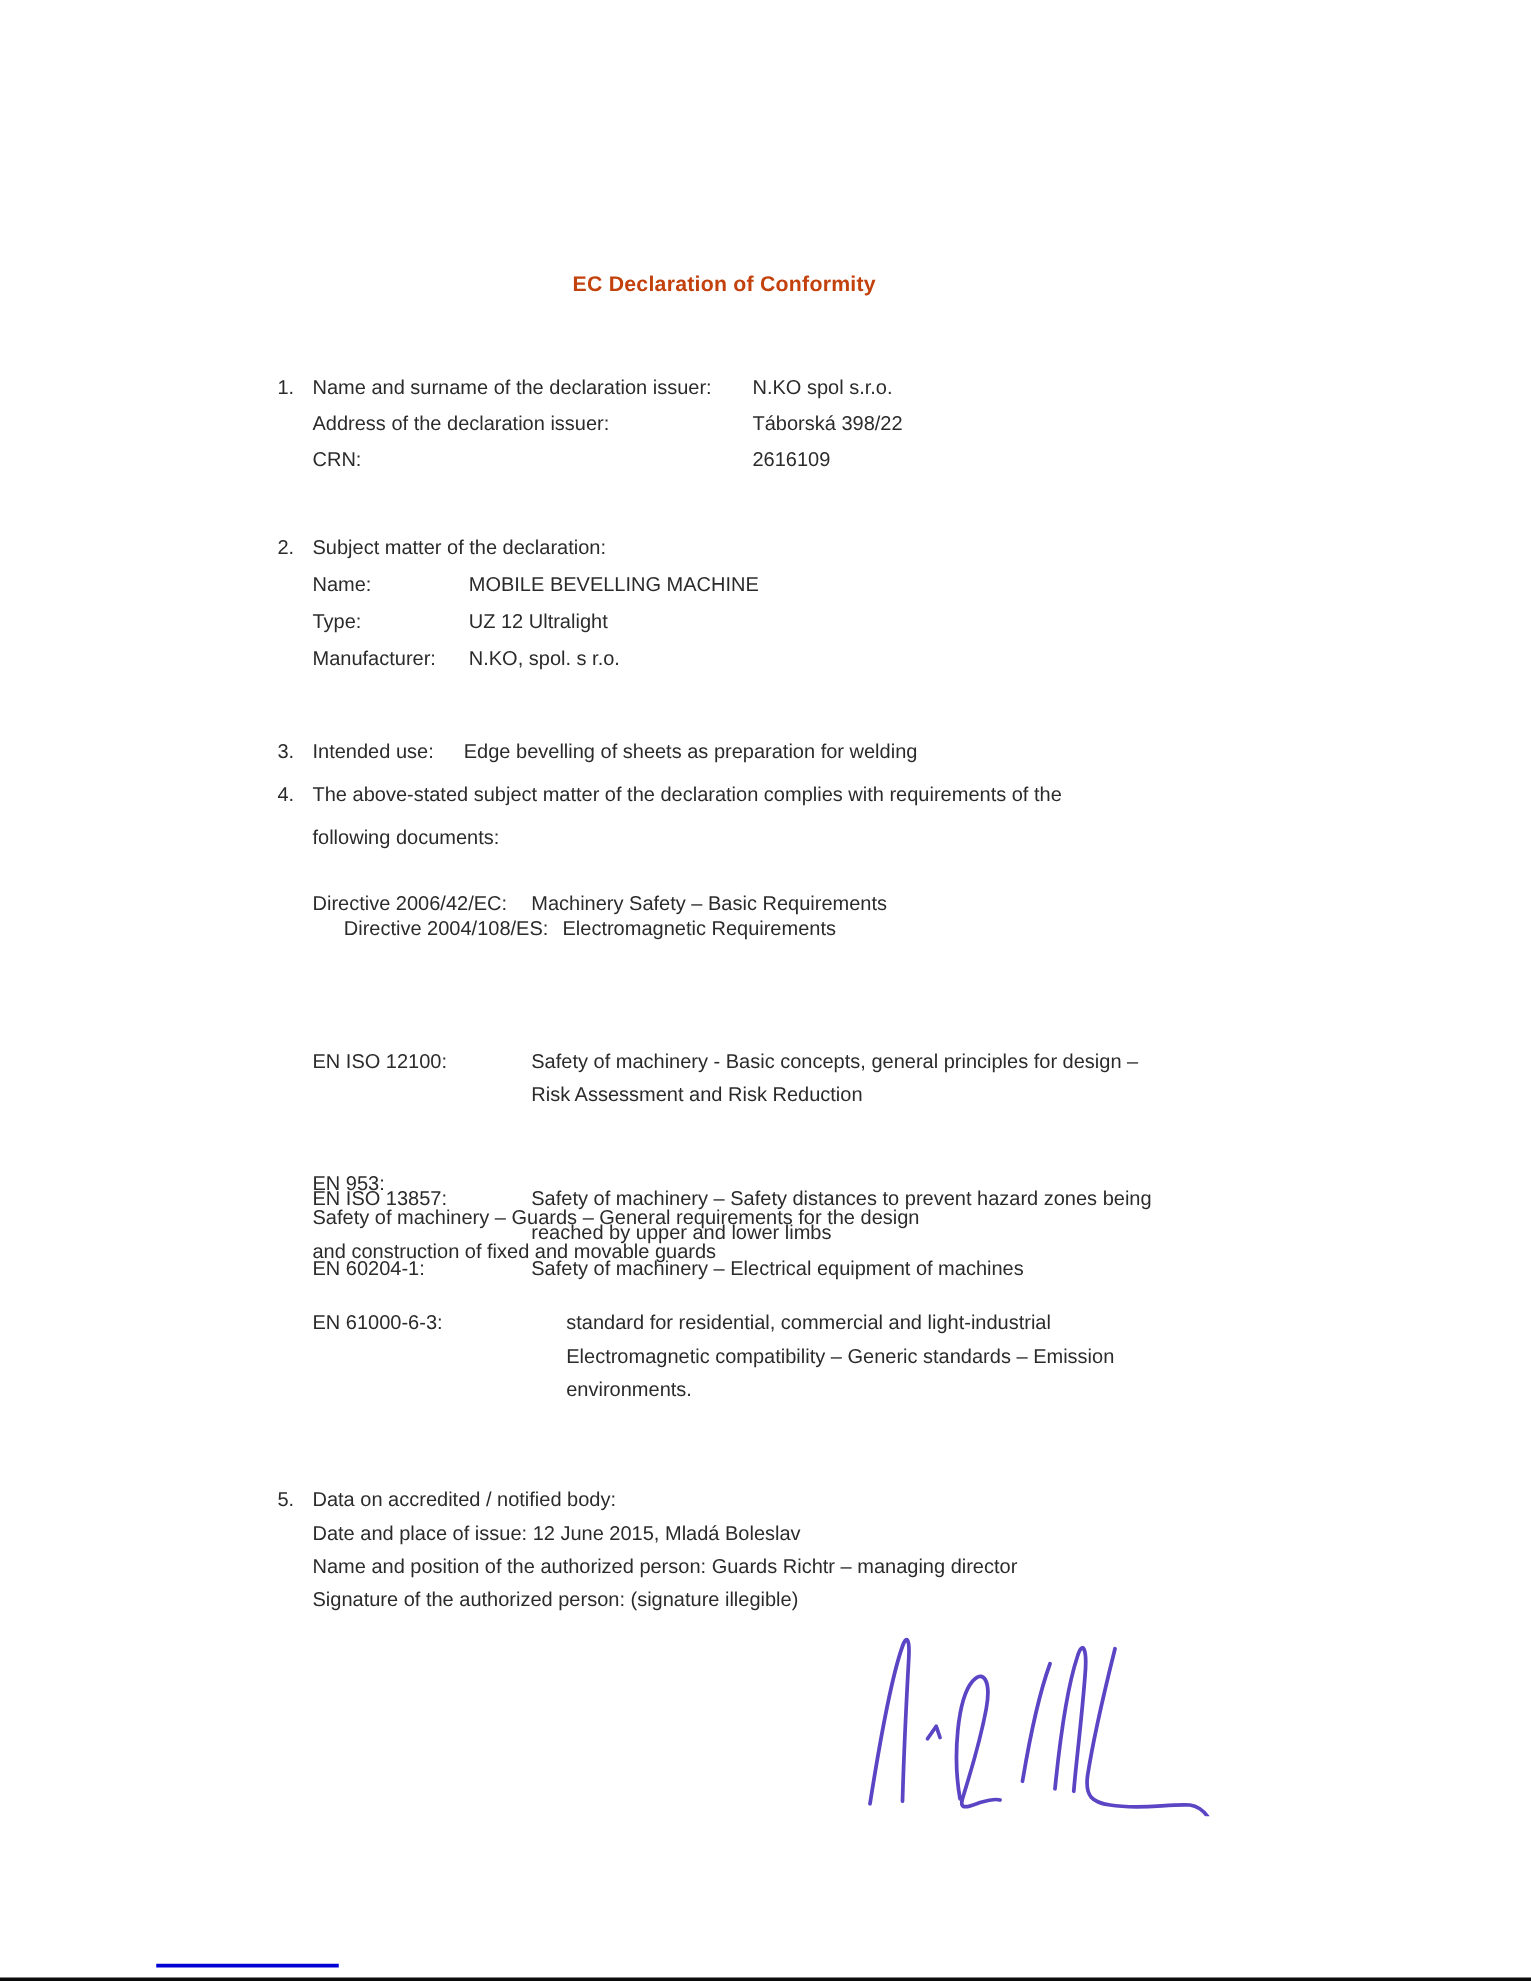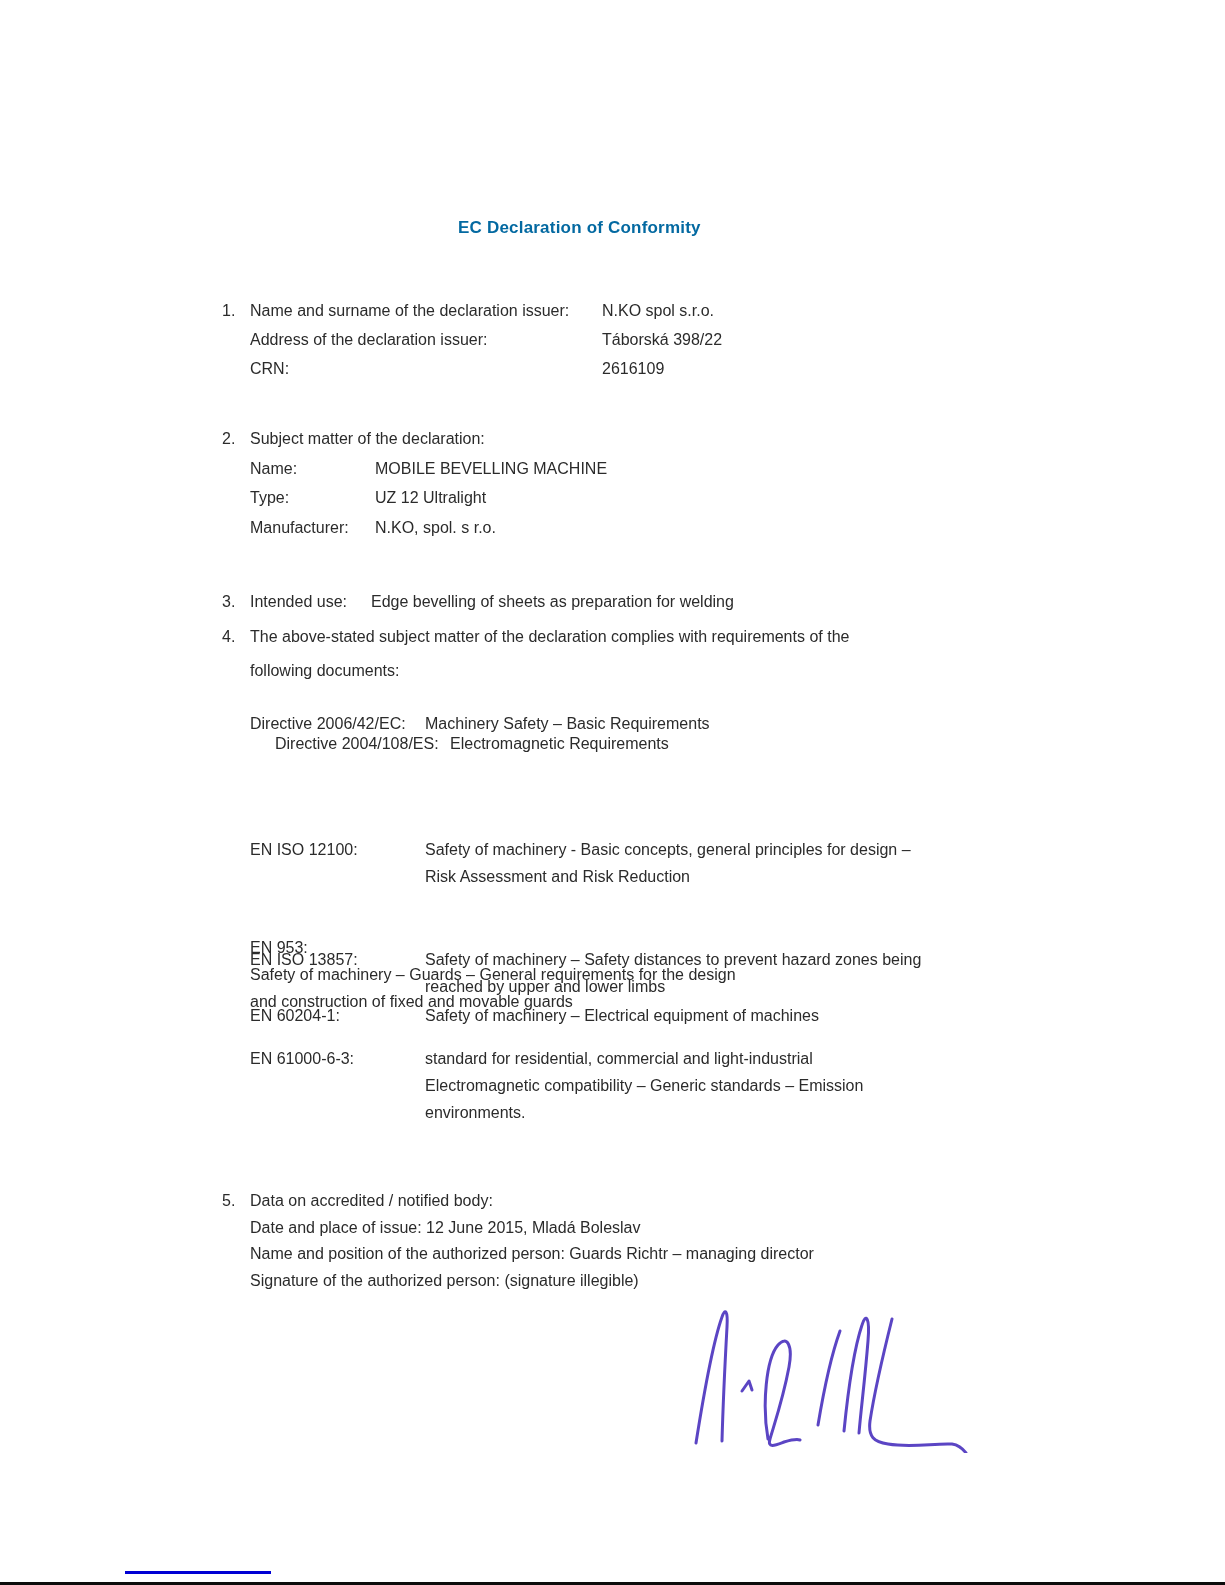--- a/index.html
+++ b/index.html
@@ -7,21 +7,21 @@
     position:relative;
     width:1225px;height:1585px;
     background:#ffffff;
     font-family:"Liberation Sans", sans-serif;
     font-size:16px;
     color:#2b2b2b;
     overflow:hidden;
   }
   .title{
     position:absolute;left:458px;top:217px;
-    font-size:17px;font-weight:bold;line-height:22px;color:#0369a1;
+    font-size:17px;font-weight:bold;line-height:22px;color:#c2410c;
     letter-spacing:.2px;
   }
   .grid3{position:absolute;display:grid;}
   .s1{left:222px;top:296px;grid-template-columns:28px 352px auto;line-height:29px;}
   .s2{left:222px;top:424px;grid-template-columns:28px 125px auto;line-height:29.5px;}
   .s2 .head{grid-column:2/4;}
   .s3{left:222px;top:588px;grid-template-columns:28px 121px auto;line-height:28px;}
   .s4{left:222px;top:620px;grid-template-columns:28px auto;line-height:34px;}
   .s5{left:222px;top:1188px;grid-template-columns:28px auto;line-height:26.5px;}
   .num{display:block;}
@@ -29,21 +29,21 @@
   .dir .lbl{width:175px;flex:none;white-space:nowrap;}
   .d1{top:710px;}
   .d2{top:730px;margin-left:25px;}
   .std{position:absolute;left:250px;display:flex;line-height:27px;}
   .std .lbl{width:175px;flex:none;white-space:nowrap;}
   .std .desc{width:580px;}
   .r1{top:836px;}
   .r2{top:914px;margin-top:32px;}
   .r3{top:934px;flex-direction:column;}
   .r4{top:1002px;}
-  .r5{top:1045px;}
+  .r5{top:1045px;gap:28px;}
   .sig{position:absolute;left:672px;top:1293px;}
   .blue-line{position:absolute;left:125px;top:1571px;width:146px;height:3px;background:var(--line-blue,#0000d4);}
   .black-edge{position:absolute;left:0;top:1582px;width:1225px;height:3px;background:var(--edge-black,#0c0c0c);}
 </style>
 </head>
 <body>
 
 <div class="page">
 
   <div class="title">EC Declaration of Conformity</div>

